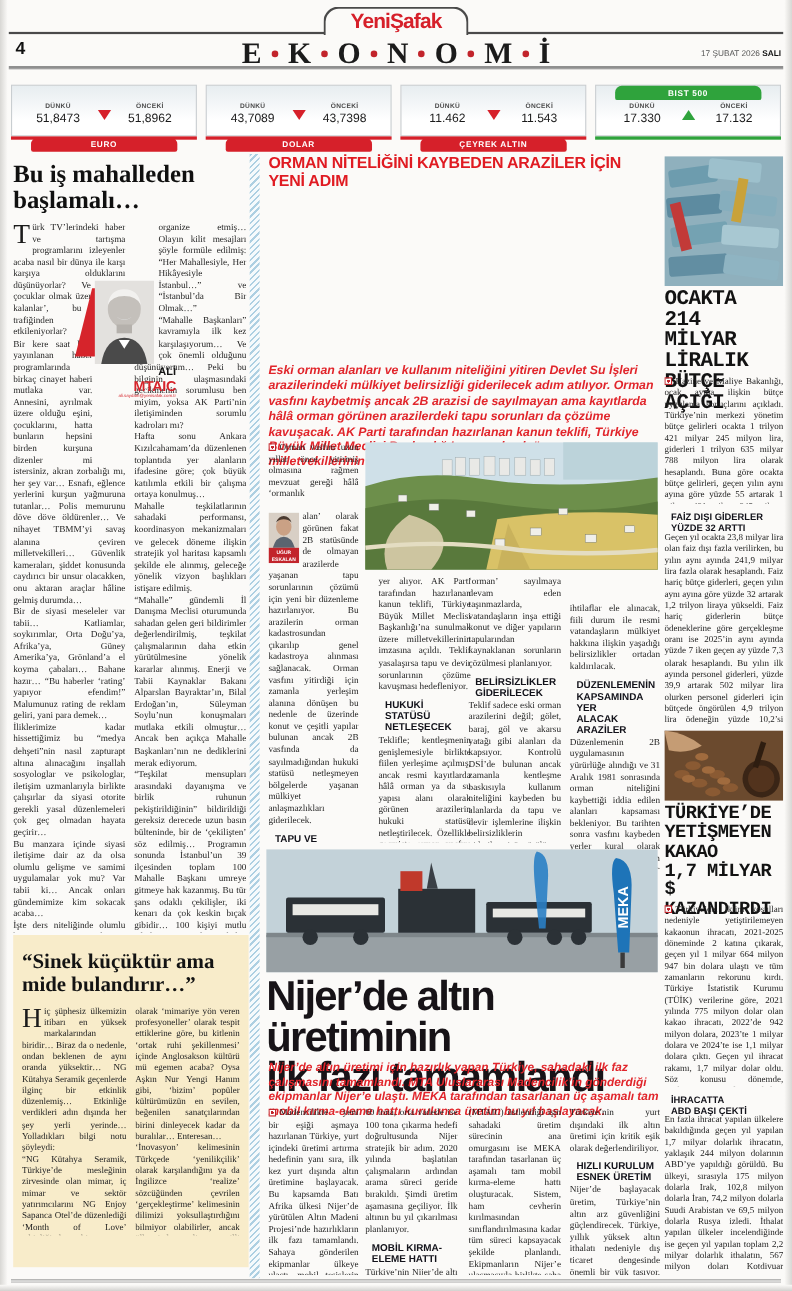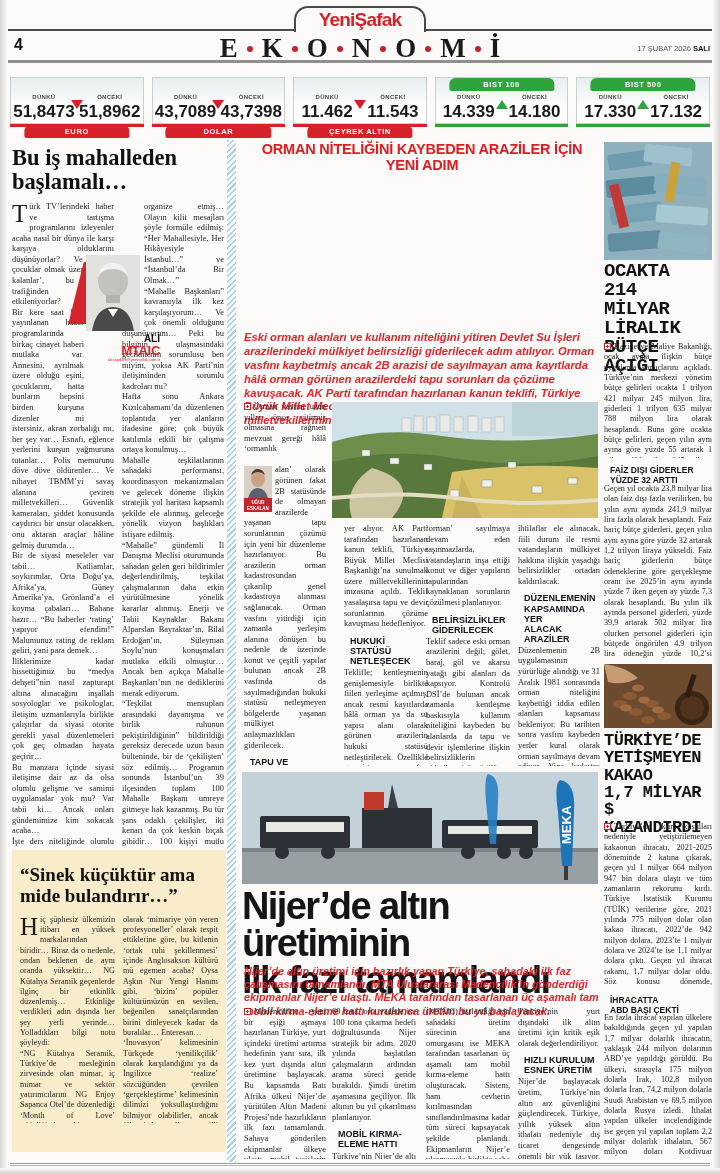--- a/index.html
+++ b/index.html
@@ -26,21 +26,21 @@
   
   .tickers{position:absolute;left:10px;top:77px;width:700px;display:flex;gap:8px;}
   .tbox{position:relative;flex:1;height:47px;background:linear-gradient(#e7edf0,#ffffff 70%);
         border:1px solid #c9ced1;}
   .tpill{position:absolute;left:50%;transform:translateX(-50%);top:0;width:80%;height:13px;
          border-radius:6px 6px 2px 2px;color:#fff;font-family:"Liberation Sans",sans-serif;
          font-weight:700;font-size:7.5px;letter-spacing:0.6px;display:flex;align-items:center;justify-content:center;}
   .tvals{position:absolute;left:0;top:16px;width:100%;display:flex;}
   .tcell{flex:1;text-align:center;font-family:"Liberation Sans",sans-serif;}
   .tlabel{font-size:6px;font-weight:700;color:#4a4a4a;letter-spacing:0.3px;}
-  .tval{font-size:17px;font-weight:700;color:#1a1a1a;margin-top:2px;}
+  .tval{font-size:11px;font-weight:400;color:#1a1a1a;margin-top:2px;}
   .tri{position:absolute;left:50%;top:22px;transform:translateX(-50%);width:0;height:0;}
   .tri.down{border-left:6px solid transparent;border-right:6px solid transparent;border-top:9px solid #d6202a;}
   .tri.up{border-left:6px solid transparent;border-right:6px solid transparent;border-bottom:9px solid #2fa33c;}
   .tbar{position:absolute;left:-1px;bottom:-4px;width:calc(100% + 2px);height:3.5px;}
   .red-bg{background:#d6202a;margin-top:47px;} .green-bg{background:#2fa33c;}
 
   
   .bodytxt{font-size:8.4px;line-height:1.26;text-align:justify;white-space:pre-line;color:#242424;}
   .subhead{font-family:"Liberation Sans",sans-serif;font-weight:700;font-size:9px;line-height:1.12;
            color:#12121a;margin:6px 0 2px 6px;white-space:pre-line;}
@@ -67,21 +67,21 @@
 
   
   .qbox{position:absolute;left:12px;top:850px;width:214px;height:302px;background:#f8ecca;padding:10px 8px;overflow:hidden;}
   .qtitle{text-align:left;font-weight:700;font-size:19px;line-height:1.12;color:#131313;margin:4px 0 8px;}
   .qcols{display:flex;gap:8px;height:208px;overflow:hidden;}
   .qcol{width:95px;overflow:hidden;}
   .qcol .bodytxt{font-size:8.2px;}
 
   
   .kicker{position:absolute;left:244px;top:141px;width:356px;font-family:"Liberation Sans",sans-serif;
-          font-weight:700;font-size:14.5px;letter-spacing:-0.2px;color:#e01b22;text-align:center;}
+          font-weight:700;font-size:14.5px;letter-spacing:-0.2px;color:#e01b22;}
   .headline{position:absolute;left:242px;top:160px;width:360px;font-family:"Liberation Sans",sans-serif;
             font-weight:700;font-size:53px;line-height:0.93;letter-spacing:-2.4px;color:#171317;white-space:pre-line;}
   .standfirst{position:absolute;left:244px;top:331px;width:354px;font-family:"Liberation Sans",sans-serif;
               font-weight:700;font-style:italic;font-size:11.2px;line-height:1.24;color:#e1252b;}
   .mcol{position:absolute;width:82px;overflow:hidden;}
   .mainphoto{position:absolute;left:332px;top:402px;}
   .wrap-photo{float:left;margin:1px 3px 1px 0;}
   .mekaphoto{position:absolute;left:242px;top:772px;}
 
   
@@ -172,35 +172,20 @@
             <div class="tlabel" data-name="dunku-label">DÜNKÜ</div>
             <div class="tval" data-name="dunku-value">11.462</div>
           </div>
       <div class="tcell">
             <div class="tlabel" data-name="onceki-label">ÖNCEKİ</div>
             <div class="tval" data-name="onceki-value">11.543</div>
           </div>
         </div>
       <div class="tri down" data-name="trend-down-icon"></div>
       <div class="tbar red-bg" data-name="ticker-underline"></div>
-    </div>
-    <div class="tbox" data-name="ticker-bist100">
-      <div class="tpill green-bg" data-name="ticker-label">BIST 100</div>
-      <div class="tvals">
-          <div class="tcell">
-            <div class="tlabel" data-name="dunku-label">DÜNKÜ</div>
-            <div class="tval" data-name="dunku-value">14.339</div>
-          </div>
-      <div class="tcell">
-            <div class="tlabel" data-name="onceki-label">ÖNCEKİ</div>
-            <div class="tval" data-name="onceki-value">14.180</div>
-          </div>
-        </div>
-      <div class="tri up" data-name="trend-up-icon"></div>
-      <div class="tbar green-bg" data-name="ticker-underline"></div>
     </div>
     <div class="tbox" data-name="ticker-bist500">
       <div class="tpill green-bg" data-name="ticker-label">BIST 500</div>
       <div class="tvals">
           <div class="tcell">
             <div class="tlabel" data-name="dunku-label">DÜNKÜ</div>
             <div class="tval" data-name="dunku-value">17.330</div>
           </div>
       <div class="tcell">
             <div class="tlabel" data-name="onceki-label">ÖNCEKİ</div>
@@ -321,21 +306,21 @@
     <div class="subhead" data-name="main-subhead">HUKUKİ STATÜSÜ
 NETLEŞECEK</div>
     <div class="bodytxt" data-name="main-text">Teklifle; kentleşmenin genişlemesiyle birlikte fiilen yerleşime açılmış, ancak resmi kayıtlarda hâlâ orman ya da su yapısı alanı olarak görünen arazilerin hukuki statüsü netleştirilecek. Özellikle geçmişte orman vasfını kaybetmiş olmasına rağmen mevzuatta</div>
   </div>
   <div class="mcol" style="left:426px;top:524px;height:242px;width:84px;" data-name="main-col-3">
     <div class="bodytxt" data-name="main-text">‘orman’ sayılmaya devam eden taşınmazlarda, vatandaşların inşa ettiği konut ve diğer yapıların tapularından kaynaklanan sorunların çözülmesi planlanıyor.</div>
     <div class="subhead" data-name="main-subhead">BELİRSİZLİKLER
 GİDERİLECEK</div>
     <div class="bodytxt" data-name="main-text">Teklif sadece eski orman arazilerini değil; gölet, baraj, göl ve akarsu yatağı gibi alanları da kapsıyor. Kontrolü DSİ’de bulunan ancak zamanla kentleşme baskısıyla kullanım niteliğini kaybeden bu alanlarda da tapu ve devir işlemlerine ilişkin belirsizliklerin giderilmesi öngörülüyor. Bu kapsamda, taşınmaz sınırlarına ilişkin</div>
   </div>
-  <div class="mcol" style="left:518px;top:524px;height:242px;width:82px;" data-name="main-col-4">
+  <div class="mcol" style="left:518px;top:548px;height:242px;width:82px;" data-name="main-col-4">
     <div class="bodytxt" data-name="main-text">ihtilaflar ele alınacak, fiili durum ile resmi vatandaşların mülkiyet hakkına ilişkin yaşadığı belirsizlikler ortadan kaldırılacak.</div>
     <div class="subhead" data-name="main-subhead">DÜZENLEMENİN
 KAPSAMINDA YER
 ALACAK ARAZİLER</div>
     <div class="bodytxt" data-name="main-text">Düzenlemenin 2B uygulamasının yürürlüğe alındığı ve 31 Aralık 1981 sonrasında orman niteliğini kaybettiği iddia edilen alanları kapsaması bekleniyor. Bu tarihten sonra vasfını kaybeden yerler kural olarak orman sayılmaya devam ediyor. Yine kadastro hatası bulunan alanlardaki yapıların tapularındaki belirsizlik giderilecek.</div>
 
   </div>
 
   <svg class="mekaphoto" width="356" height="112" viewBox="0 0 356 112" data-name="niger-photo-meka-trucks">
     <rect width="356" height="112" fill="#c3d2d9"></rect>

